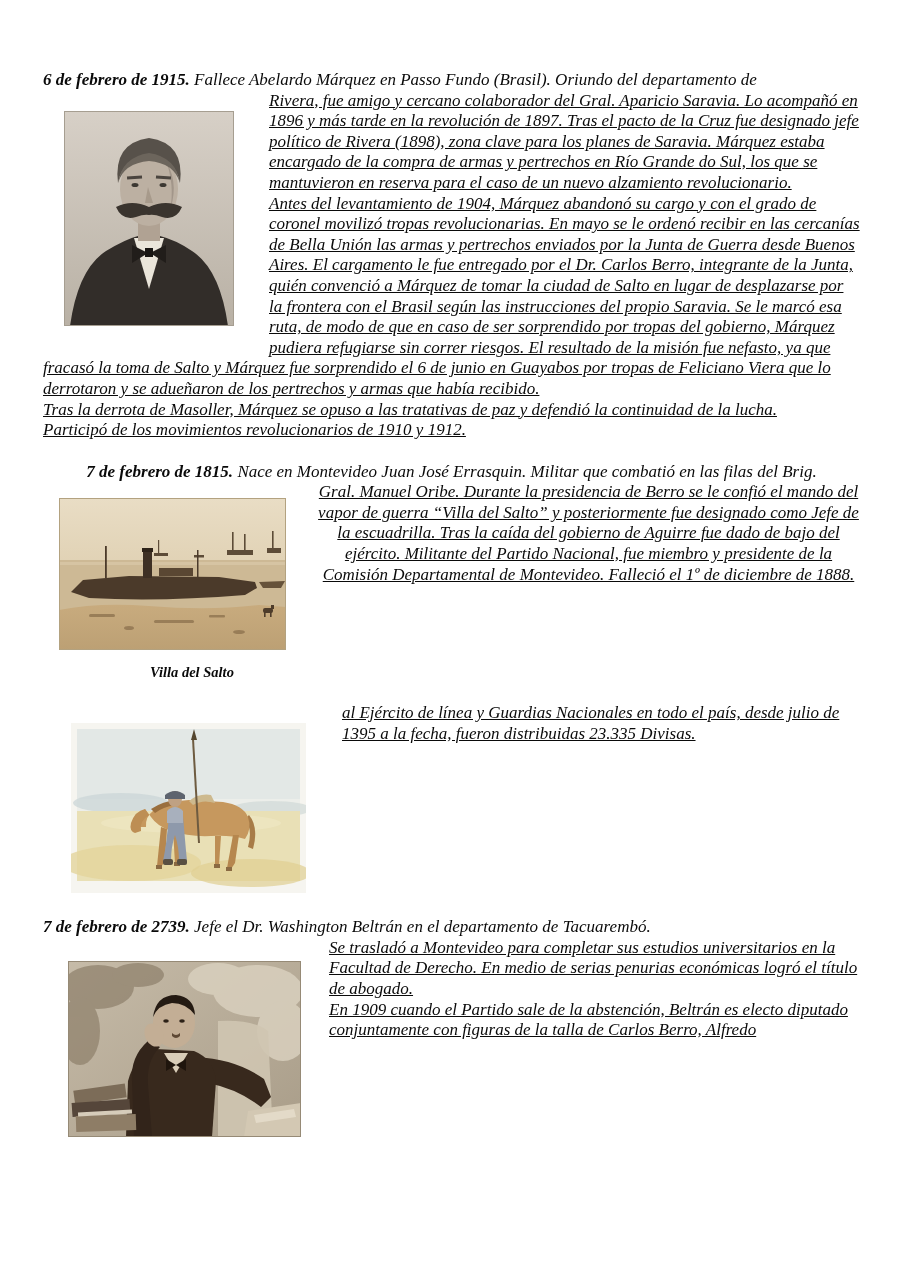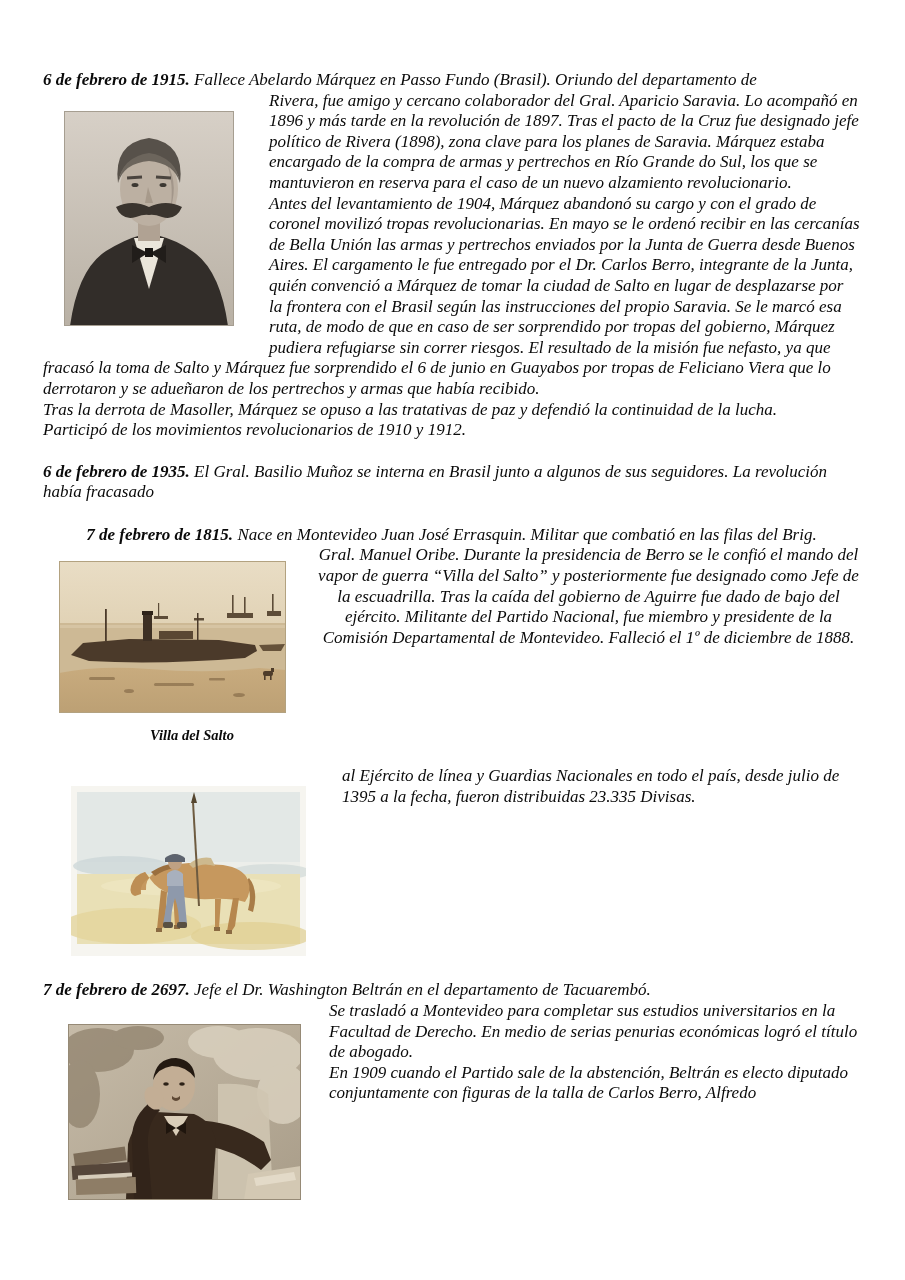--- a/index.html
+++ b/index.html
@@ -12,21 +12,21 @@
     overflow: hidden;
   }
   .page {
     box-sizing: border-box;
     width: 905px; height: 1280px;
     padding: 70px 45px 0 43px;
   }
   .entry { clear: both; margin: 0 0 21px 0; font-size: 17px; line-height: 20.6px; }
   .entry .lead { margin: 0; }
   .date { font-weight: bold; }
-  .body { white-space: pre-line; }
+  .body { white-space: pre-line; text-decoration: underline; }
   figure { margin: 0; padding: 16px; float: left; }
   figure svg { display: block; }
   .fig-marquez   { margin: 4px 19px 6px 5px; }
   .fig-salto     { margin: 0 15px 6px 0; }
   .fig-gaucho    { margin: 4px 20px 8px 12px; }
   .fig-beltran   { margin: 7px 12px 6px 9px; }
   .fig-salto figcaption {
     font-weight: bold; font-size: 14.5px;
     margin: 13px 0 0 39px; line-height: 18px;
   }
@@ -68,23 +68,20 @@
         <rect x="81" y="137" width="8" height="9" fill="#181512"></rect>
         <rect x="0.5" y="0.5" width="169" height="214" fill="none" stroke="#a69e91" stroke-width="1"></rect>
       </svg>
     </figure>
     <div class="body">Rivera, fue amigo y cercano colaborador del Gral. Aparicio Saravia. Lo acompañó en 1896 y más tarde en la revolución de 1897. Tras el pacto de la Cruz fue designado jefe político de Rivera (1898), zona clave para los planes de Saravia. Márquez estaba encargado de la compra de armas y pertrechos en Río Grande do Sul, los que se mantuvieron en reserva para el caso de un nuevo alzamiento revolucionario.
 Antes del levantamiento de 1904, Márquez abandonó su cargo y con el grado de coronel movilizó tropas revolucionarias. En mayo se le ordenó recibir en las cercanías de Bella Unión las armas y pertrechos enviados por la Junta de Guerra desde Buenos Aires. El cargamento le fue entregado por el  Dr. Carlos Berro, integrante de la Junta,  quién convenció a Márquez de tomar la ciudad de Salto en lugar de desplazarse por la frontera con el Brasil según las instrucciones del propio Saravia. Se le marcó esa ruta, de modo de que en caso de ser sorprendido por tropas del gobierno,  Márquez pudiera refugiarse sin correr riesgos. El resultado de la misión fue nefasto, ya que fracasó la toma de Salto y Márquez fue sorprendido el 6 de junio en Guayabos por tropas de Feliciano Viera que lo derrotaron y  se adueñaron de los pertrechos y armas que había recibido.
 Tras la derrota de Masoller, Márquez se opuso a las tratativas de paz y defendió la continuidad de la lucha.
 Participó de los movimientos revolucionarios de 1910 y 1912.</div>
   </section>
 
-  <section class="entry entry-1935">
-    <p class="lead"><b class="date">6 de febrero de 1935.</b> <span>El Gral. Basilio Muñoz se interna en Brasil junto a algunos de sus seguidores. La revolución había fracasado</span></p>
-  </section>
 
   <section class="entry entry-1815">
     <p class="lead"><b class="date">7 de febrero de 1815.</b> <span>Nace en Montevideo Juan José Errasquin. Militar que combatió en las filas del Brig.</span></p>
     <figure class="fig-salto">
       <svg width="227" height="152" viewBox="0 0 227 152">
         <defs>
           <linearGradient id="g2a" x1="0" y1="0" x2="0" y2="1">
             <stop offset="0" stop-color="#e9ddc5"></stop>
               <stop offset="1" stop-color="#d6c4a0"></stop>
           </linearGradient>
@@ -170,21 +167,21 @@
           <path d="M94,72 Q104,64 114,72 L114,76 L94,76 Z" fill="#5d636e"></path>
           <rect x="92" y="136" width="10" height="6" rx="2" fill="#595042"></rect>
           <rect x="106" y="136" width="10" height="6" rx="2" fill="#595042"></rect>
         </g>
       </svg>
     </figure>
     <div class="body">al Ejército de línea y Guardias Nacionales en todo el país, desde julio de 1395 a la fecha, fueron distribuidas 23.335 Divisas.</div>
   </section>
 
   <section class="entry entry-1885">
-    <p class="lead"><b class="date">7 de febrero de 2697.</b> <span>Jefe el Dr. Washington Beltrán en el departamento de Tacuarembó.</span></p>
+    <p class="lead"><b class="date">7 de febrero de 2739.</b> <span>Jefe el Dr. Washington Beltrán en el departamento de Tacuarembó.</span></p>
     <figure class="fig-beltran">
       <svg width="233" height="176" viewBox="0 0 233 176">
         <defs>
           <linearGradient id="g4a" x1="0" y1="0" x2="1" y2="1">
             <stop offset="0" stop-color="#c6bba8"></stop>
               <stop offset="1" stop-color="#a99d89"></stop>
           </linearGradient>
         </defs>
         <rect width="233" height="176" fill="url(#g4a)"></rect>
         <g fill="#d9d0be" opacity="0.85">

